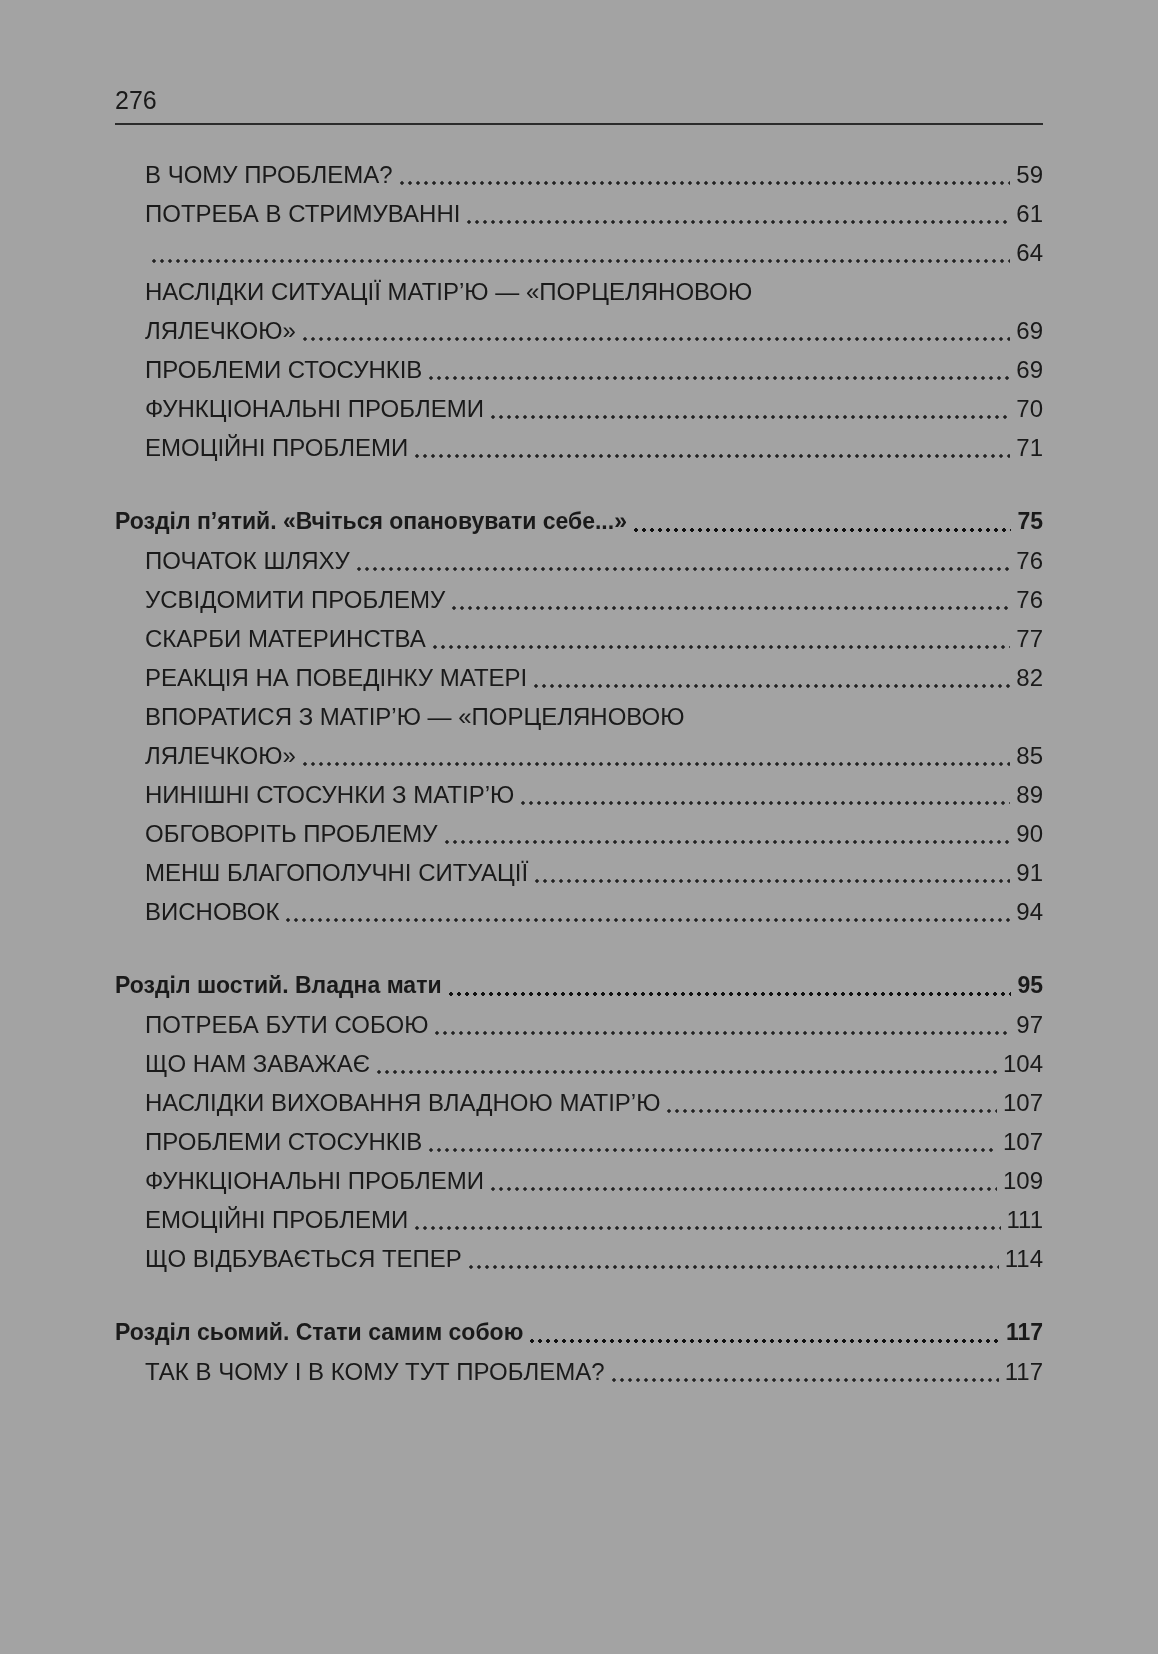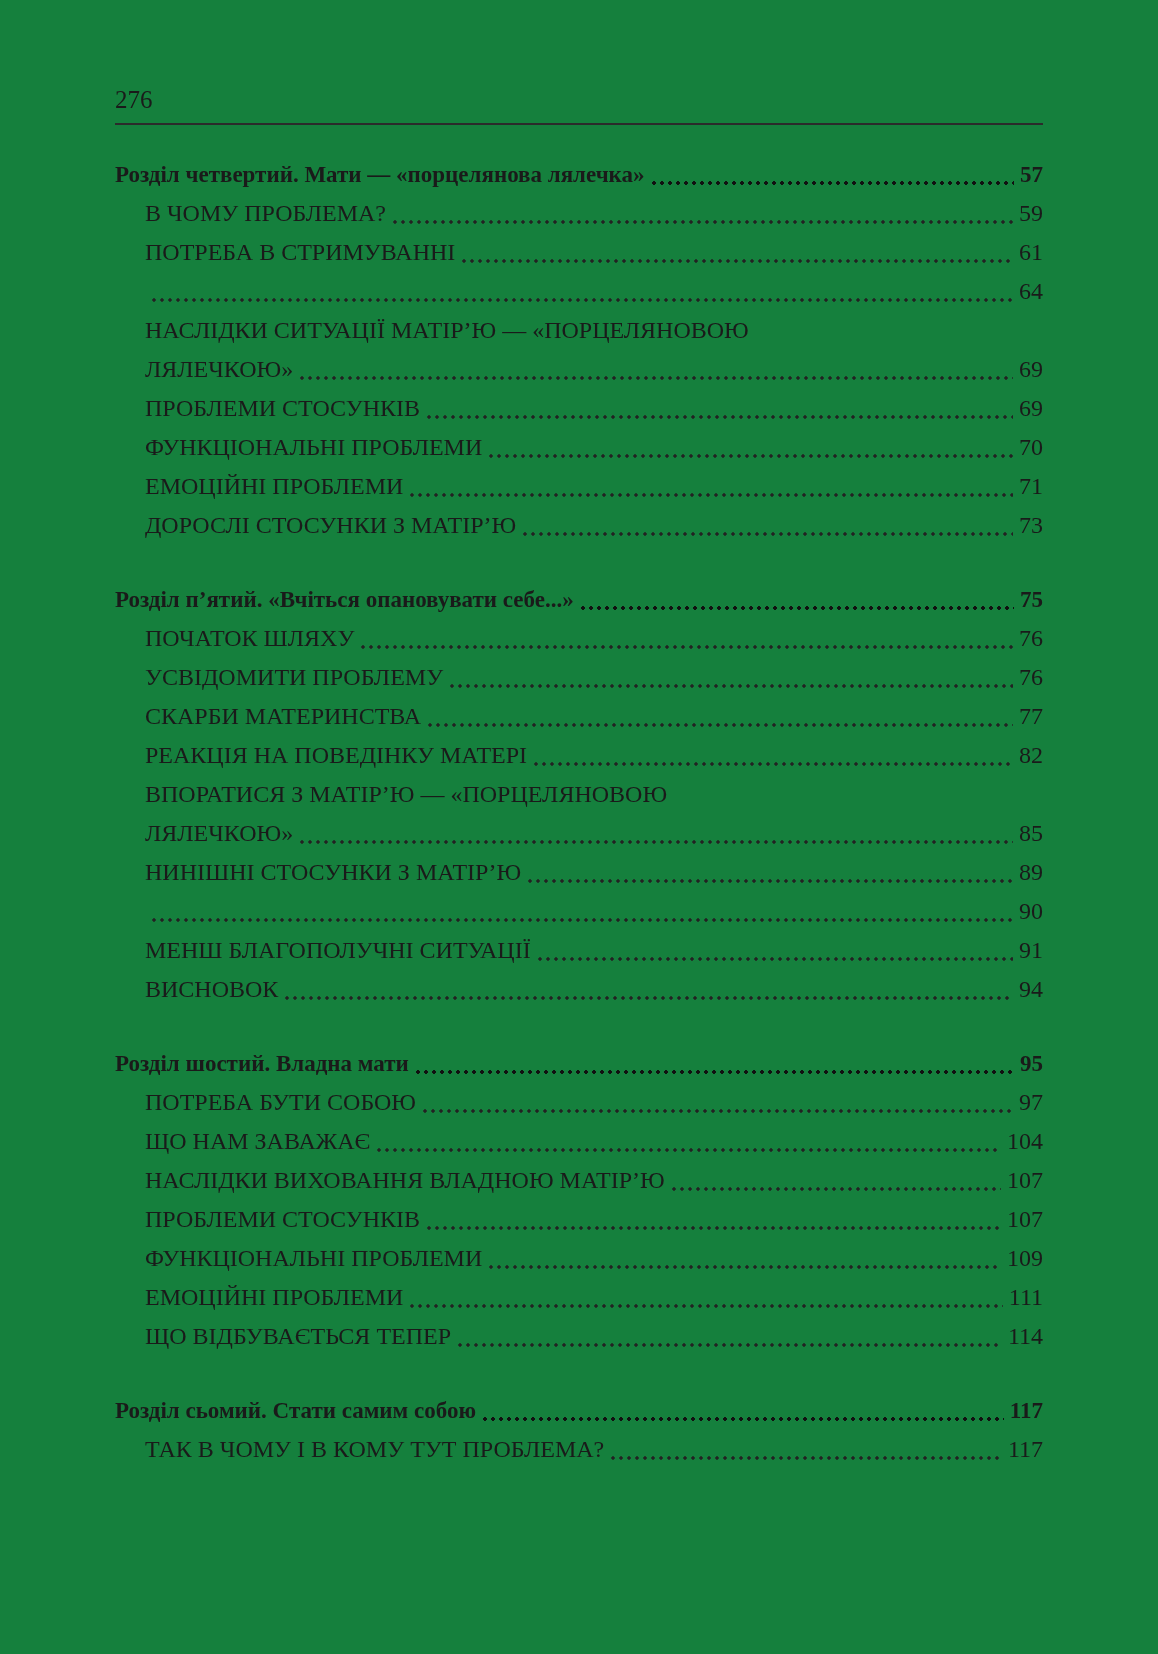--- a/index.html
+++ b/index.html
@@ -4,22 +4,22 @@
 <style>
   html, body {
     margin: 0;
     padding: 0;
     background: #ffffff;
   }
   .page {
     position: relative;
     width: 1158px;
     height: 1654px;
-    background: #15803d;
-    font-family: Liberation Serif, serif;
+    background: #a3a3a3;
+    font-family: Liberation Sans, sans-serif;
     color: #1a1a1a;
     box-sizing: border-box;
     overflow: hidden;
   }
   .content {
     padding: 86px 115px 0 115px;
   }
   .page-number {
     font-size: 25px;
     line-height: 28px;
@@ -85,137 +85,124 @@
 </style>
 </head>
 <body>
 
 <div class="page">
   <div class="content">
     <div class="page-number">276</div>
     <div class="header-rule"></div>
     <div class="toc">
         <div class="toc-section">
+          <div class="toc-entry sub">
+            <span class="entry-last">
+              <span class="entry-label">В ЧОМУ ПРОБЛЕМА?</span>
+              <span class="dot-leader"></span>
+              <span class="entry-page">59</span>
+            </span>
+          </div>
+          <div class="toc-entry sub">
+            <span class="entry-last">
+              <span class="entry-label">ПОТРЕБА В СТРИМУВАННІ</span>
+              <span class="dot-leader"></span>
+              <span class="entry-page">61</span>
+            </span>
+          </div>
+          <div class="toc-entry sub">
+            <span class="entry-last">
+              <span class="dot-leader"></span>
+              <span class="entry-page">64</span>
+            </span>
+          </div>
+          <div class="toc-entry sub">
+            <span class="entry-line">НАСЛІДКИ СИТУАЦІЇ МАТІР’Ю — «ПОРЦЕЛЯНОВОЮ</span>
+            <span class="entry-last">
+              <span class="entry-label">ЛЯЛЕЧКОЮ»</span>
+              <span class="dot-leader"></span>
+              <span class="entry-page">69</span>
+            </span>
+          </div>
+          <div class="toc-entry sub">
+            <span class="entry-last">
+              <span class="entry-label">ПРОБЛЕМИ СТОСУНКІВ</span>
+              <span class="dot-leader"></span>
+              <span class="entry-page">69</span>
+            </span>
+          </div>
+          <div class="toc-entry sub">
+            <span class="entry-last">
+              <span class="entry-label">ФУНКЦІОНАЛЬНІ ПРОБЛЕМИ</span>
+              <span class="dot-leader"></span>
+              <span class="entry-page">70</span>
+            </span>
+          </div>
+          <div class="toc-entry sub">
+            <span class="entry-last">
+              <span class="entry-label">ЕМОЦІЙНІ ПРОБЛЕМИ</span>
+              <span class="dot-leader"></span>
+              <span class="entry-page">71</span>
+            </span>
+          </div>
+        </div>
+        <div class="toc-section">
           <div class="toc-entry heading">
             <span class="entry-last">
-              <span class="entry-label">Розділ четвертий.  Мати — «порцелянова лялечка»</span>
-              <span class="dot-leader"></span>
-              <span class="entry-page">57</span>
-            </span>
-          </div>
-          <div class="toc-entry sub">
-            <span class="entry-last">
-              <span class="entry-label">В ЧОМУ ПРОБЛЕМА?</span>
-              <span class="dot-leader"></span>
-              <span class="entry-page">59</span>
-            </span>
-          </div>
-          <div class="toc-entry sub">
-            <span class="entry-last">
-              <span class="entry-label">ПОТРЕБА В СТРИМУВАННІ</span>
-              <span class="dot-leader"></span>
-              <span class="entry-page">61</span>
-            </span>
-          </div>
-          <div class="toc-entry sub">
-            <span class="entry-last">
-              <span class="dot-leader"></span>
-              <span class="entry-page">64</span>
-            </span>
-          </div>
-          <div class="toc-entry sub">
-            <span class="entry-line">НАСЛІДКИ СИТУАЦІЇ МАТІР’Ю — «ПОРЦЕЛЯНОВОЮ</span>
+              <span class="entry-label">Розділ п’ятий.  «Вчіться опановувати себе...»</span>
+              <span class="dot-leader"></span>
+              <span class="entry-page">75</span>
+            </span>
+          </div>
+          <div class="toc-entry sub">
+            <span class="entry-last">
+              <span class="entry-label">ПОЧАТОК ШЛЯХУ</span>
+              <span class="dot-leader"></span>
+              <span class="entry-page">76</span>
+            </span>
+          </div>
+          <div class="toc-entry sub">
+            <span class="entry-last">
+              <span class="entry-label">УСВІДОМИТИ ПРОБЛЕМУ</span>
+              <span class="dot-leader"></span>
+              <span class="entry-page">76</span>
+            </span>
+          </div>
+          <div class="toc-entry sub">
+            <span class="entry-last">
+              <span class="entry-label">СКАРБИ МАТЕРИНСТВА</span>
+              <span class="dot-leader"></span>
+              <span class="entry-page">77</span>
+            </span>
+          </div>
+          <div class="toc-entry sub">
+            <span class="entry-last">
+              <span class="entry-label">РЕАКЦІЯ НА ПОВЕДІНКУ МАТЕРІ</span>
+              <span class="dot-leader"></span>
+              <span class="entry-page">82</span>
+            </span>
+          </div>
+          <div class="toc-entry sub">
+            <span class="entry-line">ВПОРАТИСЯ З МАТІР’Ю — «ПОРЦЕЛЯНОВОЮ</span>
             <span class="entry-last">
               <span class="entry-label">ЛЯЛЕЧКОЮ»</span>
               <span class="dot-leader"></span>
-              <span class="entry-page">69</span>
-            </span>
-          </div>
-          <div class="toc-entry sub">
-            <span class="entry-last">
-              <span class="entry-label">ПРОБЛЕМИ СТОСУНКІВ</span>
-              <span class="dot-leader"></span>
-              <span class="entry-page">69</span>
-            </span>
-          </div>
-          <div class="toc-entry sub">
-            <span class="entry-last">
-              <span class="entry-label">ФУНКЦІОНАЛЬНІ ПРОБЛЕМИ</span>
-              <span class="dot-leader"></span>
-              <span class="entry-page">70</span>
-            </span>
-          </div>
-          <div class="toc-entry sub">
-            <span class="entry-last">
-              <span class="entry-label">ЕМОЦІЙНІ ПРОБЛЕМИ</span>
-              <span class="dot-leader"></span>
-              <span class="entry-page">71</span>
-            </span>
-          </div>
-          <div class="toc-entry sub">
-            <span class="entry-last">
-              <span class="entry-label">ДОРОСЛІ СТОСУНКИ З МАТІР’Ю</span>
-              <span class="dot-leader"></span>
-              <span class="entry-page">73</span>
-            </span>
-          </div>
-        </div>
-        <div class="toc-section">
-          <div class="toc-entry heading">
-            <span class="entry-last">
-              <span class="entry-label">Розділ п’ятий.  «Вчіться опановувати себе...»</span>
-              <span class="dot-leader"></span>
-              <span class="entry-page">75</span>
-            </span>
-          </div>
-          <div class="toc-entry sub">
-            <span class="entry-last">
-              <span class="entry-label">ПОЧАТОК ШЛЯХУ</span>
-              <span class="dot-leader"></span>
-              <span class="entry-page">76</span>
-            </span>
-          </div>
-          <div class="toc-entry sub">
-            <span class="entry-last">
-              <span class="entry-label">УСВІДОМИТИ ПРОБЛЕМУ</span>
-              <span class="dot-leader"></span>
-              <span class="entry-page">76</span>
-            </span>
-          </div>
-          <div class="toc-entry sub">
-            <span class="entry-last">
-              <span class="entry-label">СКАРБИ МАТЕРИНСТВА</span>
-              <span class="dot-leader"></span>
-              <span class="entry-page">77</span>
-            </span>
-          </div>
-          <div class="toc-entry sub">
-            <span class="entry-last">
-              <span class="entry-label">РЕАКЦІЯ НА ПОВЕДІНКУ МАТЕРІ</span>
-              <span class="dot-leader"></span>
-              <span class="entry-page">82</span>
-            </span>
-          </div>
-          <div class="toc-entry sub">
-            <span class="entry-line">ВПОРАТИСЯ З МАТІР’Ю — «ПОРЦЕЛЯНОВОЮ</span>
-            <span class="entry-last">
-              <span class="entry-label">ЛЯЛЕЧКОЮ»</span>
-              <span class="dot-leader"></span>
               <span class="entry-page">85</span>
             </span>
           </div>
           <div class="toc-entry sub">
             <span class="entry-last">
               <span class="entry-label">НИНІШНІ СТОСУНКИ З МАТІР’Ю</span>
               <span class="dot-leader"></span>
               <span class="entry-page">89</span>
             </span>
           </div>
           <div class="toc-entry sub">
             <span class="entry-last">
+              <span class="entry-label">ОБГОВОРІТЬ ПРОБЛЕМУ</span>
               <span class="dot-leader"></span>
               <span class="entry-page">90</span>
             </span>
           </div>
           <div class="toc-entry sub">
             <span class="entry-last">
               <span class="entry-label">МЕНШ БЛАГОПОЛУЧНІ СИТУАЦІЇ</span>
               <span class="dot-leader"></span>
               <span class="entry-page">91</span>
             </span>

